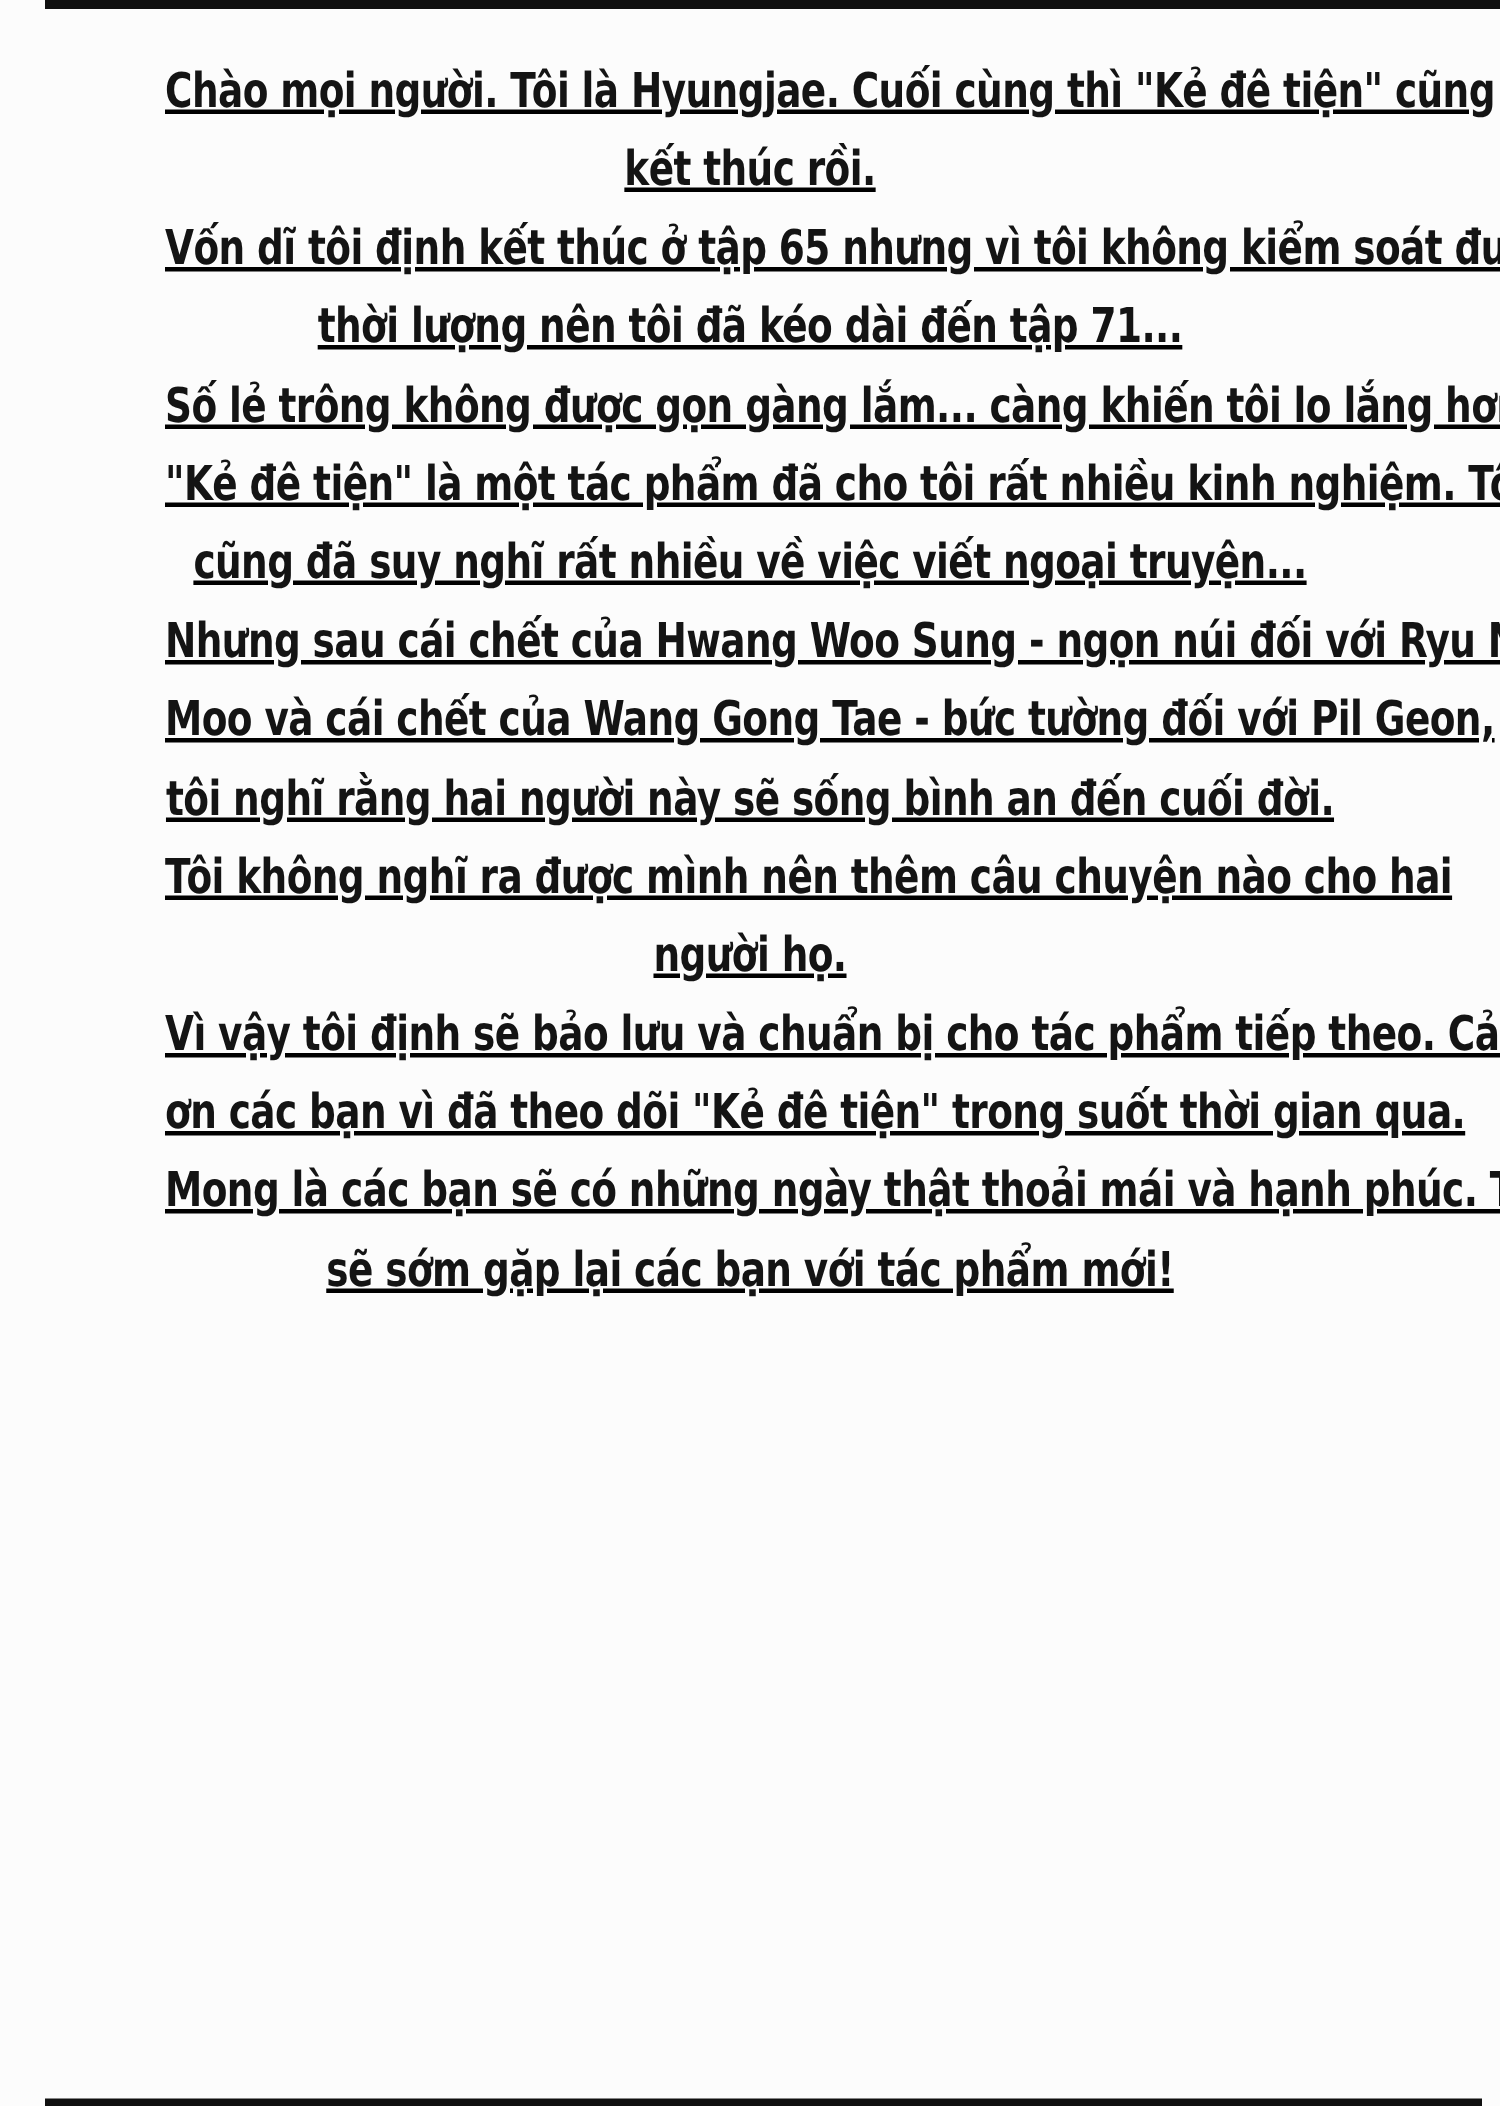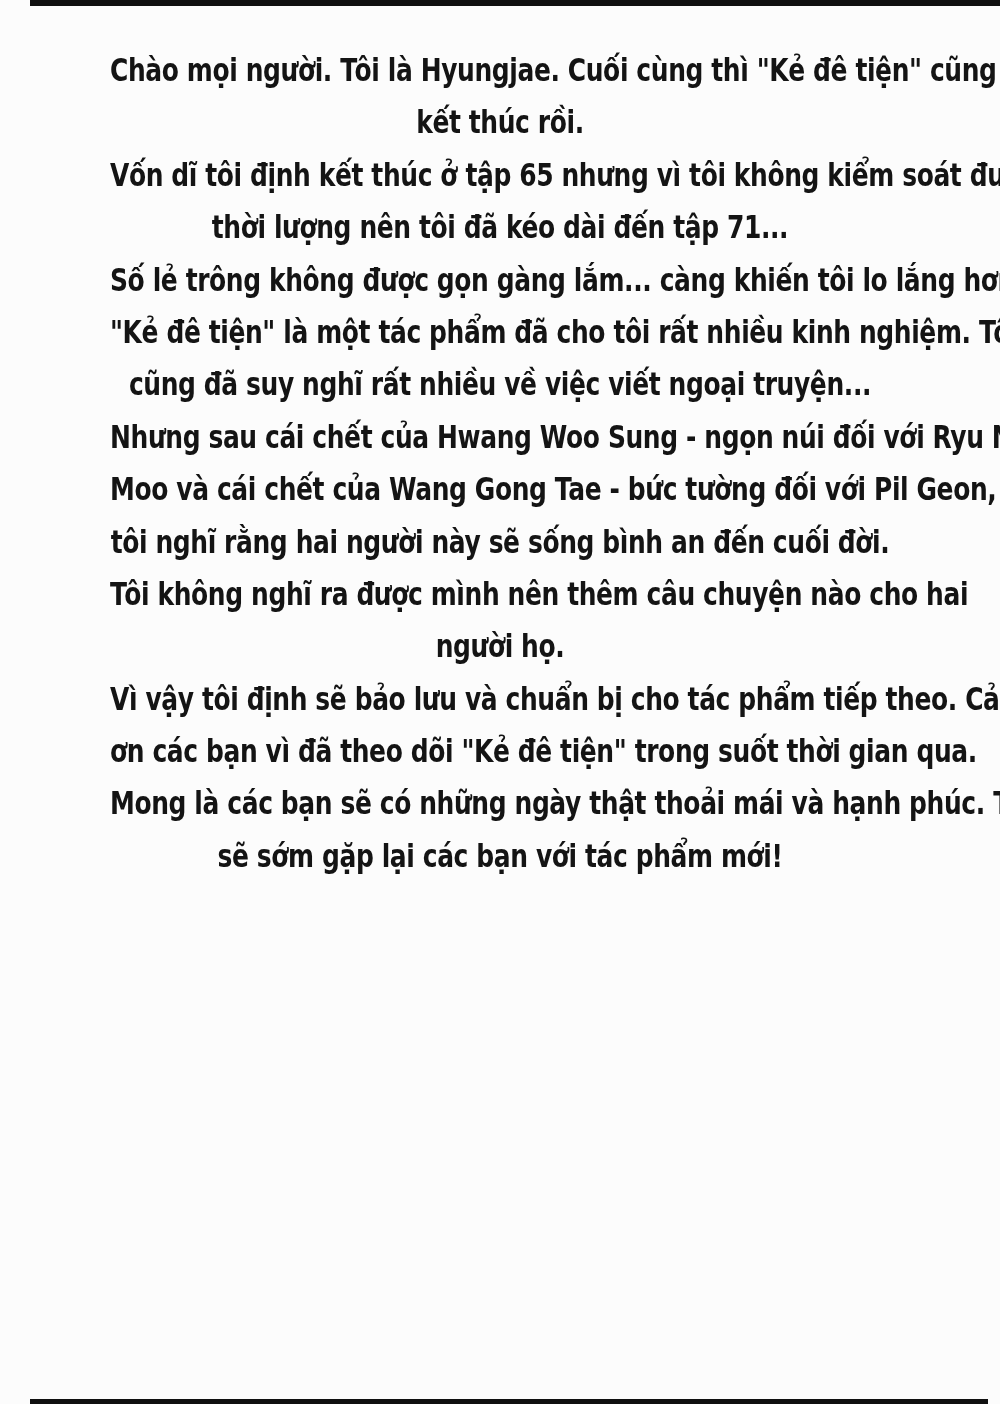--- a/index.html
+++ b/index.html
@@ -26,23 +26,24 @@
     height: 6px;
   }
   .panel-edge.bottom {
     bottom: 0;
     left: 30px;
     width: 958px;
     height: 5px;
   }
   .text-block {
     position: absolute;
-    top: 44px;
+    top: 34px;
     left: 0;
     width: 1000px;
+    text-decoration: underline;
   }
   .line {
     width: 1000px;
     text-align: center;
     white-space: nowrap;
     font-weight: bold;
     font-size: 32px;
     line-height: 52.4px;
     height: 52.4px;
     color: #141414;

